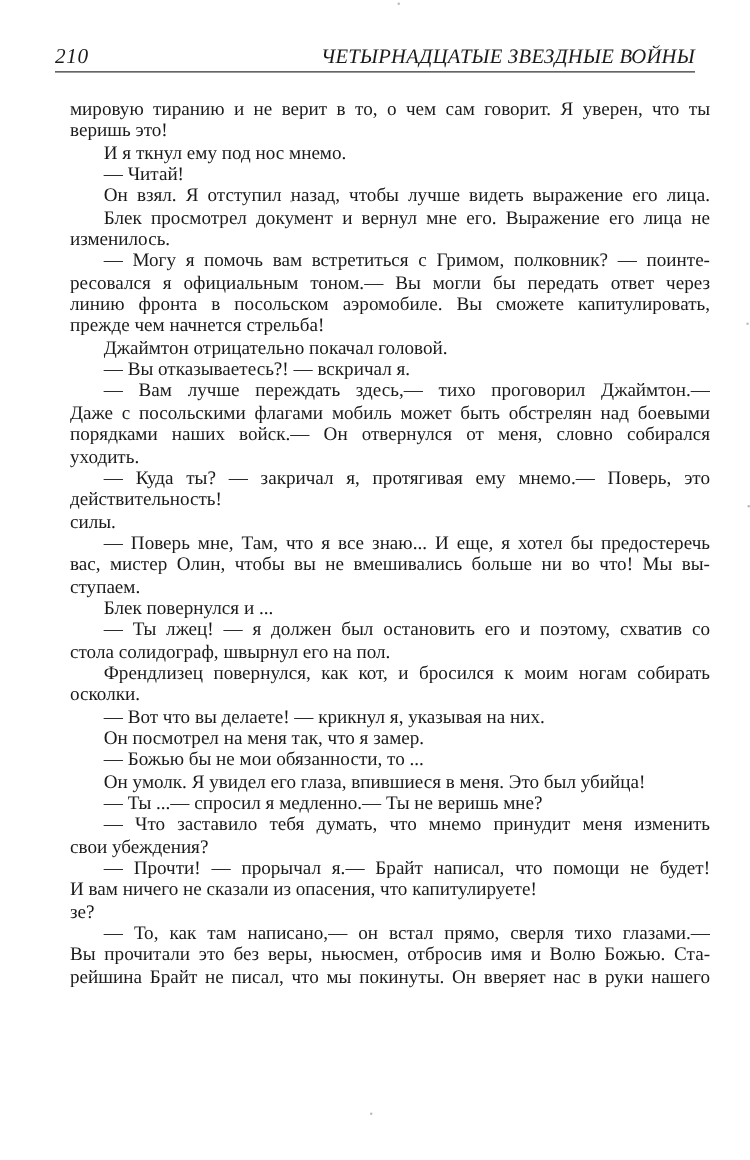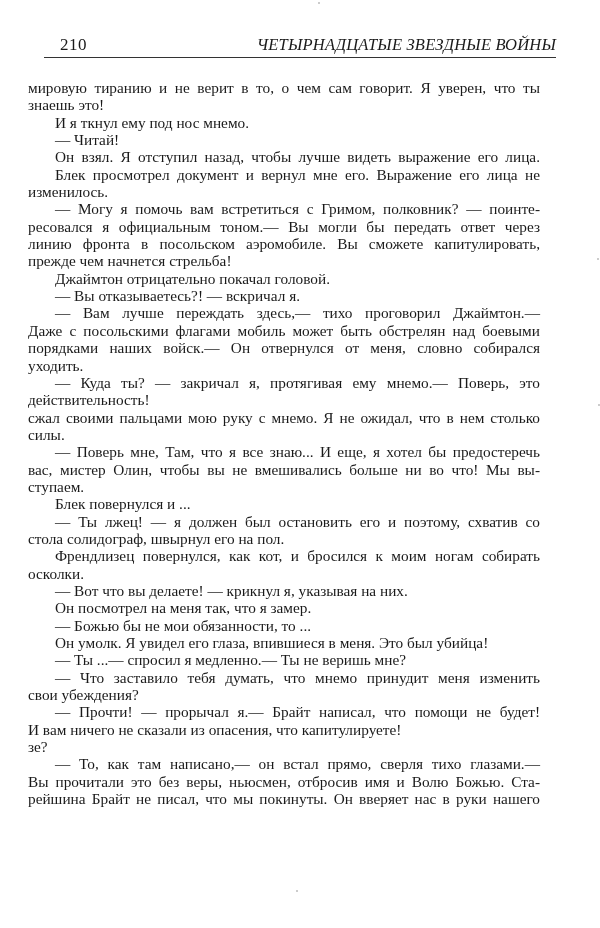--- a/index.html
+++ b/index.html
@@ -5,65 +5,64 @@
   html, body { margin: 0; padding: 0; }
   body {
     width: 600px; height: 928px; background: #ffffff; position: relative; overflow: hidden;
     font-family: "Liberation Serif", "DejaVu Serif", serif; color: #1a1a1a;
   }
   .header {
     position: absolute; left: 44px; top: 33px; width: 512px; height: 24px;
     border-bottom: 1.5px solid #333;
   }
   .page-num {
-    position: absolute; left: 16px; bottom: 2px; font-size: 17px; letter-spacing: 0.5px;
+    position: absolute; left: 0; bottom: 2px; font-style: italic; font-size: 17px; letter-spacing: 0.5px;
   }
   .running-title {
     position: absolute; right: 0; bottom: 2px; font-style: italic; font-size: 16.5px; letter-spacing: 0.2px; margin-top: 22px;
   }
   .body-text {
-    position: absolute; left: 28px; top: 79px; width: 512px;
+    position: absolute; left: 56px; top: 79px; width: 512px;
   }
   .line {
     height: 17.35px; line-height: 17.35px; font-size: 15.3px; white-space: nowrap;
     text-align: justify; text-align-last: justify; overflow: visible;
   }
   .line.end { text-align-last: left; }
   .line.indent { padding-left: 27px; }
   .dust { position:absolute; width:2px; height:2px; background:#bbb; border-radius:1px; }
 </style>
 </head>
 <body>
 
 <div class="header">
   <span class="page-num">210</span>
   <span class="running-title">ЧЕТЫРНАДЦАТЫЕ ЗВЕЗДНЫЕ ВОЙНЫ</span>
 </div>
 
 <div class="body-text">
   <div class="line">мировую тиранию и не верит в то, о чем сам говорит. Я уверен, что ты</div>
-  <div class="line end">знаешь это!</div>
+  <div class="line end">веришь это!</div>
   <div class="line indent end">И я ткнул ему под нос мнемо.</div>
   <div class="line indent end">— Читай!</div>
   <div class="line indent">Он взял. Я отступил назад, чтобы лучше видеть выражение его лица.</div>
   <div class="line indent">Блек просмотрел документ и вернул мне его. Выражение его лица не</div>
   <div class="line end">изменилось.</div>
   <div class="line indent">— Могу я помочь вам встретиться с Гримом, полковник? — поинте-</div>
   <div class="line">ресовался я официальным тоном.— Вы могли бы передать ответ через</div>
   <div class="line">линию фронта в посольском аэромобиле. Вы сможете капитулировать,</div>
   <div class="line end">прежде чем начнется стрельба!</div>
   <div class="line indent end">Джаймтон отрицательно покачал головой.</div>
   <div class="line indent end">— Вы отказываетесь?! — вскричал я.</div>
   <div class="line indent">— Вам лучше переждать здесь,— тихо проговорил Джаймтон.—</div>
   <div class="line">Даже с посольскими флагами мобиль может быть обстрелян над боевыми</div>
   <div class="line">порядками наших войск.— Он отвернулся от меня, словно собирался</div>
   <div class="line end">уходить.</div>
   <div class="line indent">— Куда ты? — закричал я, протягивая ему мнемо.— Поверь, это</div>
   <div class="line end">действительность!</div>
-  <div class="line">сжал своими пальцами мою руку с мнемо. Я не ожидал, что в нем столько</div>
   <div class="line end">силы.</div>
   <div class="line indent">— Поверь мне, Там, что я все знаю... И еще, я хотел бы предостеречь</div>
   <div class="line">вас, мистер Олин, чтобы вы не вмешивались больше ни во что! Мы вы-</div>
   <div class="line end">ступаем.</div>
   <div class="line indent end">Блек повернулся и ...</div>
   <div class="line indent">— Ты лжец! — я должен был остановить его и поэтому, схватив со</div>
   <div class="line end">стола солидограф, швырнул его на пол.</div>
   <div class="line indent">Френдлизец повернулся, как кот, и бросился к моим ногам собирать</div>
   <div class="line end">осколки.</div>
   <div class="line indent end">— Вот что вы делаете! — крикнул я, указывая на них.</div>

